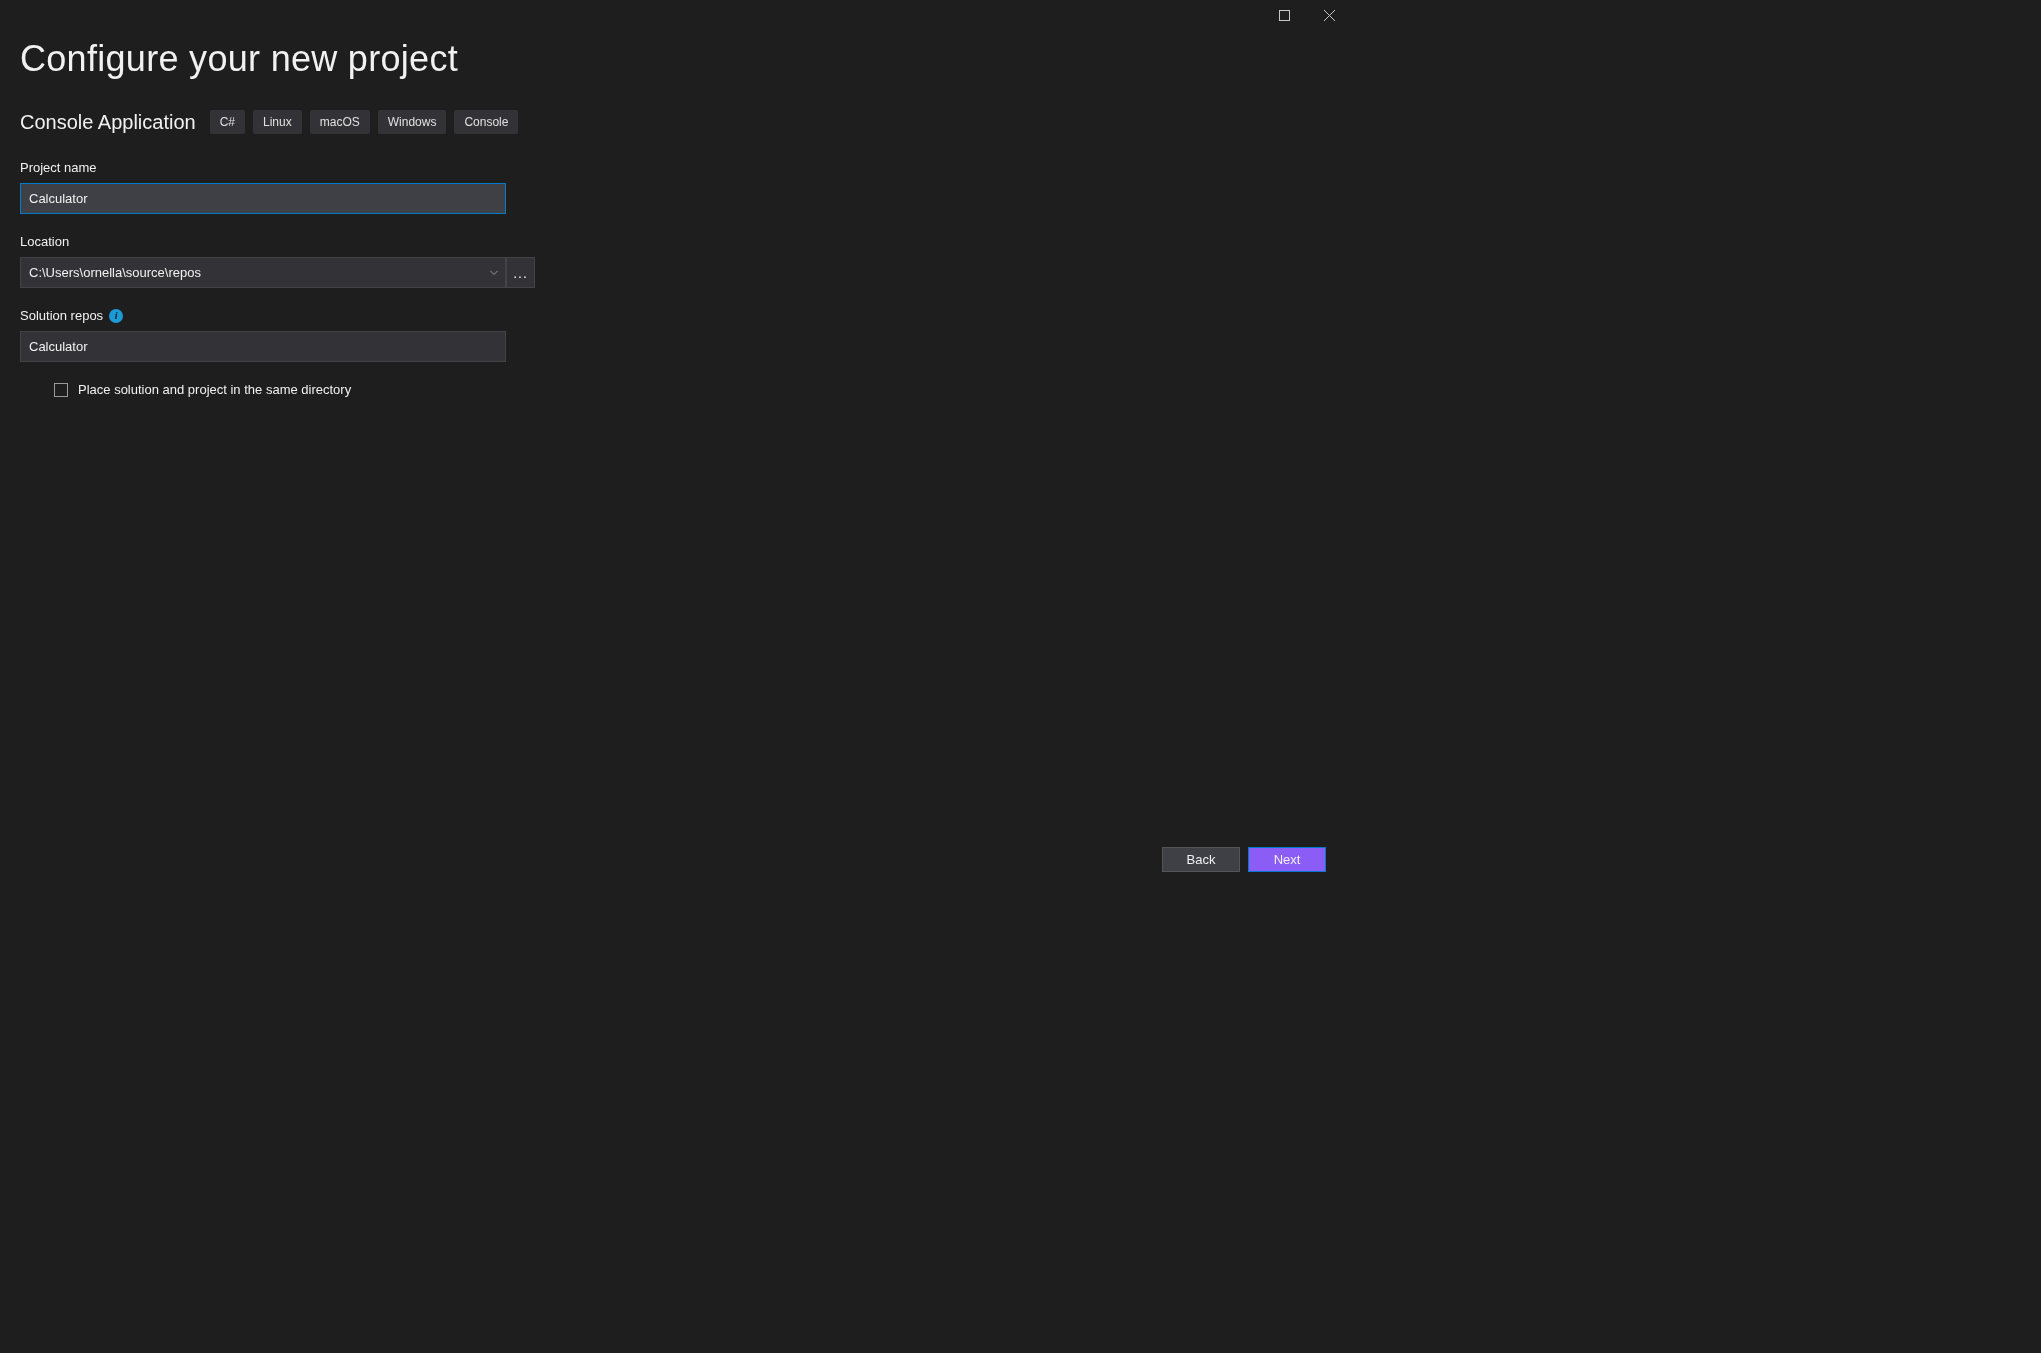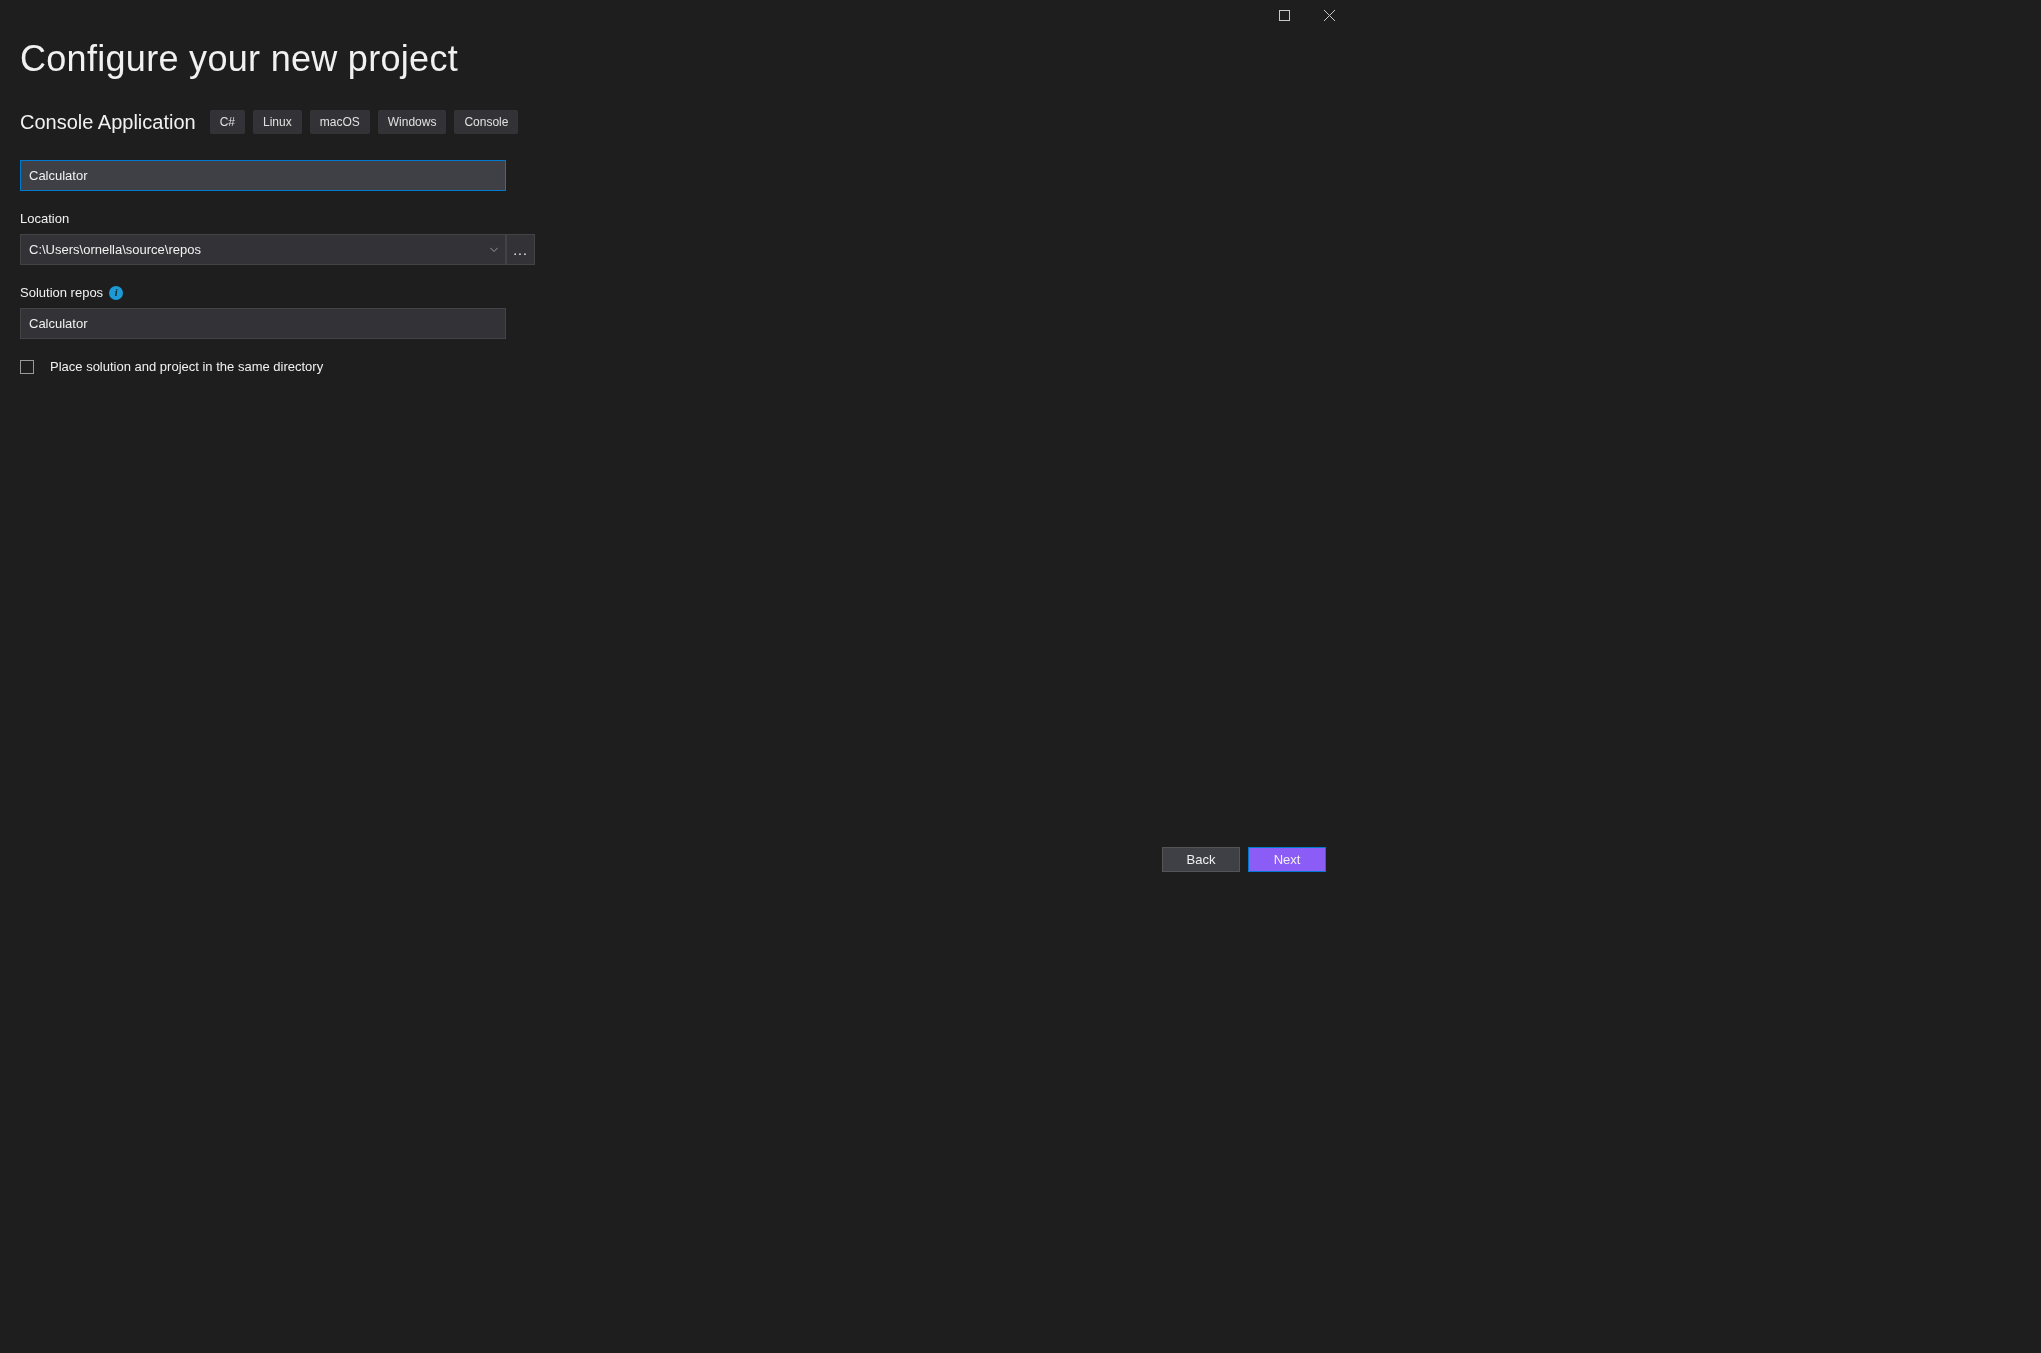--- a/index.html
+++ b/index.html
@@ -162,22 +162,23 @@
       border: 1px solid #434346;
       color: #f1f1f1;
       padding: 0 8px;
       font-size: 13px;
       font-family: 'Segoe UI', sans-serif;
       outline: none;
     }
     .checkbox-row {
       display: flex;
       align-items: flex-end;
-      gap: 16px;
+      gap: 10px;
       margin-top: 16px;
+      margin-left: 34px;
     }
     .checkbox {
       width: 14px;
       height: 14px;
       border: 1px solid #999999;
       background-color: transparent;
       cursor: pointer;
     }
     .checkbox-label {
       font-size: 13px;
@@ -236,20 +237,21 @@
     <div class="tag-row">
       <span class="tag">C#</span>
       <span class="tag">Linux</span>
       <span class="tag">macOS</span>
       <span class="tag">Windows</span>
       <span class="tag">Console</span>
     </div>
   </div>
 
   <div class="form-group">
+    <label class="form-label">Project name</label>
     <input type="text" class="text-input focused" value="Calculator" style="">
   </div>
 
   <div class="form-group">
     <label class="form-label">Location</label>
     <div class="location-row">
       <div class="select-wrap">
         <input type="text" class="select-input" value="C:\Users\ornella\source\repos" style="">
         <span class="select-arrow">
           <svg width="8" height="5" viewBox="0 0 8 5">

